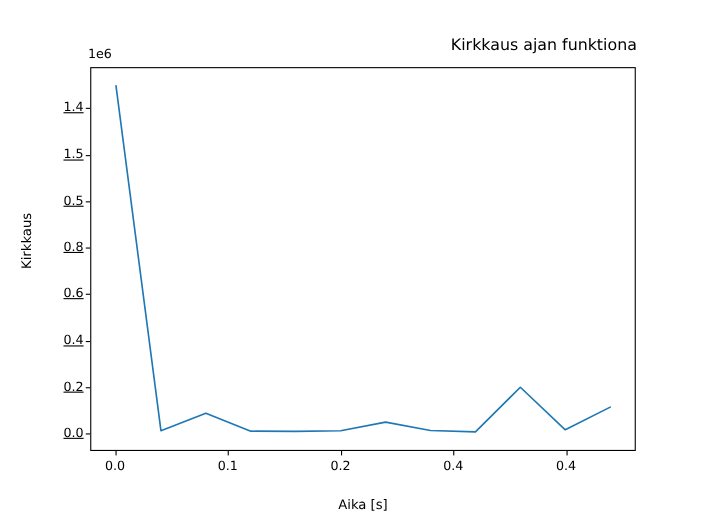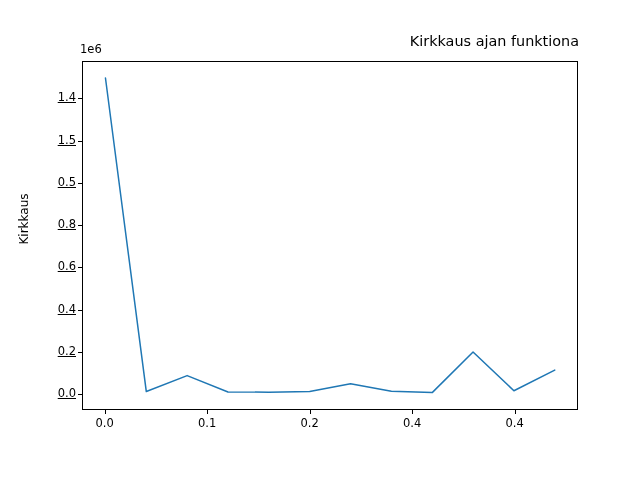--- a/index.html
+++ b/index.html
@@ -130,20 +130,21 @@
 <body>
 
 <div id="figure">
 
   <div id="chart-title">Kirkkaus ajan funktiona</div>
 
   <div id="yaxis-offset-text">1e6</div>
 
   <div id="ylabel">Kirkkaus</div>
 
+  <div id="xlabel">Aika [s]</div>
 
   <div id="tick-layer">
       <div class="ytick-mark" style="top: 394.1px;"></div>
       <div class="ytick-wrap" style="top: 388.1px;">
         <span class="ytick-label">0.0</span>
       </div>
       <div class="ytick-mark" style="top: 351.9px;"></div>
       <div class="ytick-wrap" style="top: 345.9px;">
         <span class="ytick-label">0.2</span>
       </div>

